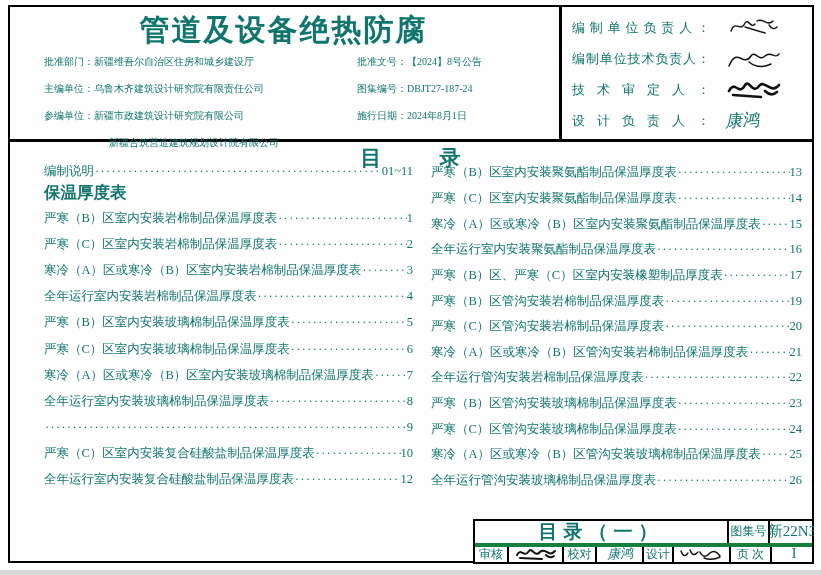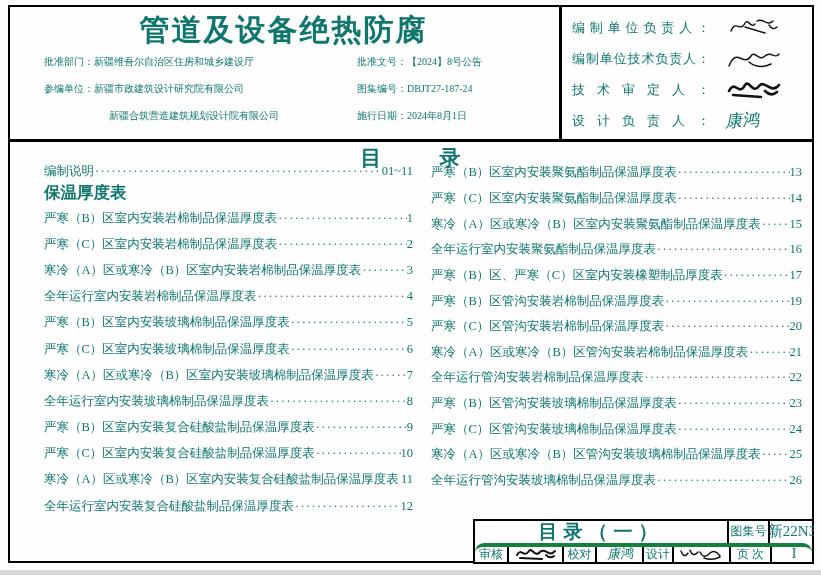--- a/index.html
+++ b/index.html
@@ -45,21 +45,21 @@
   .toc-right .toc-row{height:25.65px;align-items:center;}
   .toc-text{flex:0 0 auto;}
   .dots{flex:1 1 auto;overflow:hidden;white-space:nowrap;letter-spacing:1.5px;padding:0 1px;
         font-size:12px;}
   .pg{flex:0 0 auto;text-align:right;}
 
   
   .title-block{position:absolute;left:473px;top:519px;width:341px;height:45px;
                border:2px solid #000;box-sizing:border-box;display:flex;flex-direction:column;
                background:#fff;}
-  .tb-row{display:flex;flex:1 1 auto;min-height:0;border-radius:9px;}
+  .tb-row{display:flex;flex:1 1 auto;min-height:0;}
   .tb-row + .tb-row{border-top:4px solid #15803d;}
   .tb-cell{display:flex;align-items:center;justify-content:center;font-size:12px;
            box-sizing:border-box;overflow:hidden;white-space:nowrap;}
   .tb-cell + .tb-cell{border-left:2px solid #000;}
   .tb-sheet-title{flex:0 0 252px;font-family:"Liberation Sans","DejaVu Sans",sans-serif;
                   font-size:19px;font-weight:bold;letter-spacing:6px;}
   .tb-atlas-label{flex:0 0 41px;}
   .tb-atlas-no{flex:0 0 46px;font-size:15px;}
   .tb-c1{flex:0 0 32px;}.tb-c2{flex:0 0 55px;}.tb-c3{flex:0 0 33px;}.tb-c4{flex:0 0 47px;}
   .tb-c5{flex:0 0 30px;}.tb-c6{flex:0 0 57px;}.tb-c7{flex:0 0 41px;}.tb-c8{flex:0 0 46px;font-size:14px;}
@@ -70,20 +70,21 @@
 
 <div class="page">
   <div class="frame"></div>
   <div class="hdr-divider"></div>
   <div class="sig-vline"></div>
 
   <div class="doc-title">管道及设备绝热防腐</div>
 
   <div class="info-col info-left">
     <div class="info-row"><span>批准部门：</span><span>新疆维吾尔自治区住房和城乡建设厅</span></div>
+    <div class="info-row"><span>主编单位：</span><span>乌鲁木齐建筑设计研究院有限责任公司</span></div>
     <div class="info-row"><span>参编单位：</span><span>新疆市政建筑设计研究院有限公司</span></div>
     <div class="info-row"><span class="indent"></span><span>新疆合筑营造建筑规划设计院有限公司</span></div>
   </div>
 
   <div class="info-col info-right">
     <div class="info-row"><span>批准文号：</span><span>【2024】8号公告</span></div>
     <div class="info-row"><span>图集编号：</span><span>DBJT27-187-24</span></div>
     <div class="info-row"><span>施行日期：</span><span>2024年8月1日</span></div>
   </div>
 
@@ -161,33 +162,27 @@
         <span class="toc-text">寒冷（A）区或寒冷（B）区室内安装玻璃棉制品保温厚度表</span>
         <span class="dots">··························································································</span>
         <span class="pg">7</span>
       </div>
       <div class="toc-row">
         <span class="toc-text">全年运行室内安装玻璃棉制品保温厚度表</span>
         <span class="dots">··························································································</span>
         <span class="pg">8</span>
       </div>
       <div class="toc-row">
-        <span class="toc-text">严寒（B）区室内安装复合硅酸盐制品保温厚度表</span>
         <span class="dots">··························································································</span>
         <span class="pg">9</span>
       </div>
       <div class="toc-row">
         <span class="toc-text">严寒（C）区室内安装复合硅酸盐制品保温厚度表</span>
         <span class="dots">··························································································</span>
         <span class="pg">10</span>
-      </div>
-      <div class="toc-row">
-        <span class="toc-text">寒冷（A）区或寒冷（B）区室内安装复合硅酸盐制品保温厚度表</span>
-        <span class="dots">··························································································</span>
-        <span class="pg">11</span>
       </div>
       <div class="toc-row">
         <span class="toc-text">全年运行室内安装复合硅酸盐制品保温厚度表</span>
         <span class="dots">··························································································</span>
         <span class="pg">12</span>
       </div>
     </div>
   <div class="toc-col toc-right" id="toc-right-items">
       <div class="toc-row">
         <span class="toc-text">严寒（B）区室内安装聚氨酯制品保温厚度表</span>

